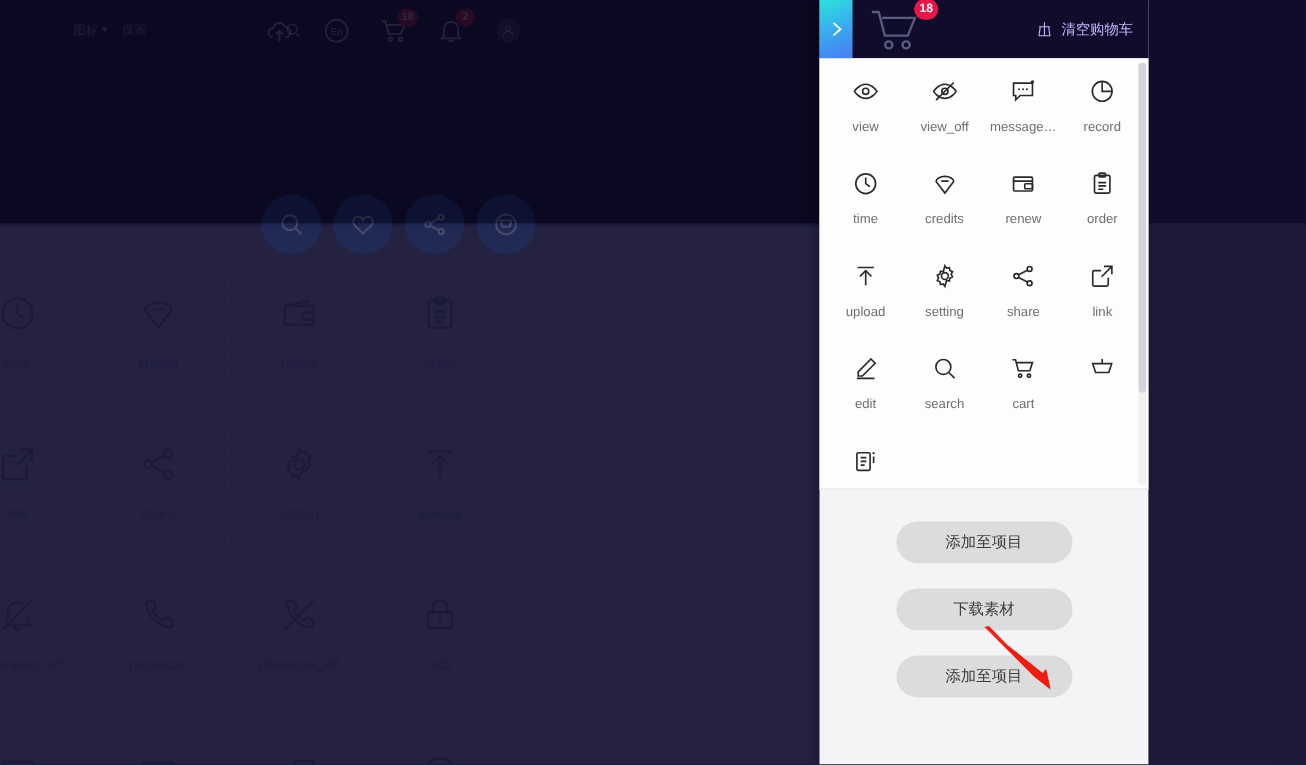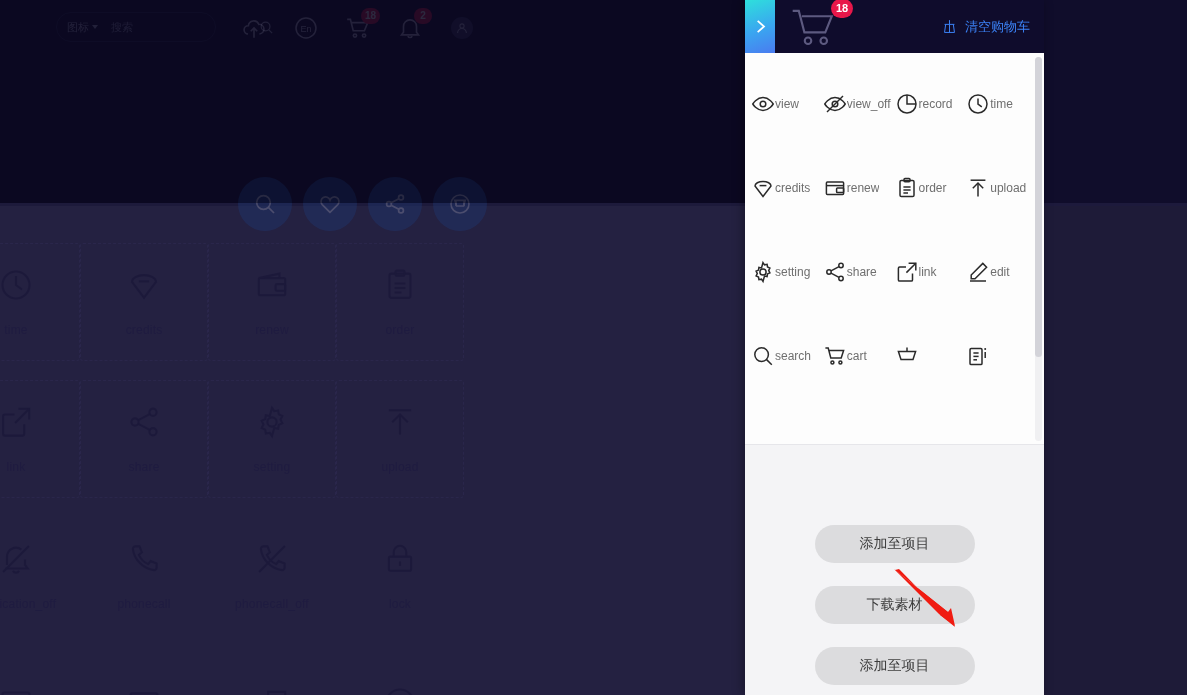--- a/index.html
+++ b/index.html
@@ -145,59 +145,59 @@
   .panel-cart .badge {
     position: absolute; top: -5px; left: 44px;
     min-width: 20px; height: 19px; padding: 0 5px;
     border-radius: 10px; background: #e8174a; color: #fff;
     font-size: 11px; line-height: 19px; text-align: center;
     font-weight: bold;
   }
   .panel-clear {
     margin-left: auto; margin-right: 14px;
     display: flex; align-items: center; gap: 7px;
-    color: #3b82f6; font-size: 13px; cursor: pointer;
+    color: #c4b5fd; font-size: 13px; cursor: pointer;
   }
 
   .panel-body {
     position: relative;
     height: 392px;
     background: #fdfdfd;
     overflow: hidden;
     border-bottom: 1px solid #e6e6ea;
   }
   .panel-grid {
     display: grid;
     grid-template-columns: repeat(4, 1fr);
     padding: 18px 6px 0 6px;
     row-gap: 18px;
   }
   .p-cell {
-    display: flex; flex-direction: row;
-    align-items: center; justify-content: flex-start; 
+    display: flex; flex-direction: column;
+    align-items: center; justify-content: flex-start; gap: 13px;
     height: 66px; cursor: pointer; color: #2a2a2a;
   }
   .p-cell .plabel {
     font-size: 12px; color: #6f6f6f;
     max-width: 68px; overflow: hidden; text-overflow: ellipsis;
     white-space: nowrap; text-align: center;
   }
   .panel-scroll-track {
     position: absolute; right: 2px; top: 4px;
     width: 7px; height: 384px;
     background: #f0f0f2; border-radius: 4px;
   }
   .panel-scroll-thumb {
     position: absolute; right: 2px; top: 4px;
     width: 7px; height: 300px;
     background: #d3d3d9; border-radius: 4px; cursor: pointer;
   }
 
   .panel-actions {
-    position: absolute; left: 0; top: 470px;
+    position: absolute; left: 0; top: 419px;
     width: 299px;
     display: flex; flex-direction: column; align-items: center; gap: 23px;
     padding-top: 55px;
   }
   .pbtn {
     width: 160px; height: 38px; border: 0; border-radius: 19px;
     background: #dcdcde; color: #3c3c3c;
     font-size: 14px; font-family: inherit; cursor: pointer;
   }
 
@@ -490,20 +490,30 @@
         <div class="p-cell">
           <svg width="24" height="24" viewBox="0 0 24 24" fill="none" stroke="currentColor" stroke-width="1.5">
             <path d="M1.8 12S5.6 5.6 12 5.6 22.2 12 22.2 12 18.4 18.4 12 18.4 1.8 12 1.8 12z"></path>
             <circle cx="12" cy="12" r="2.8"></circle>
               <line x1="4" y1="20" x2="20" y2="4"></line>
           </svg>
           <span class="plabel">view_off</span>
         </div>
 
 
+        <div class="p-cell">
+          <svg width="24" height="24" viewBox="0 0 24 24" fill="none" stroke="currentColor" stroke-width="1.5">
+            <path d="M3.4 4.6h17.2v11.2H9.4l-4 4v-4H3.4z"></path>
+            <circle cx="8.4" cy="10.2" r=".9" fill="currentColor" stroke="none"></circle>
+            <circle cx="12" cy="10.2" r=".9" fill="currentColor" stroke="none"></circle>
+            <circle cx="15.6" cy="10.2" r=".9" fill="currentColor" stroke="none"></circle>
+            <circle cx="20.6" cy="3.4" r="1.5" fill="currentColor" stroke="none"></circle>
+          </svg>
+          <span class="plabel">message…</span>
+        </div>
 
         <div class="p-cell">
           <svg width="24" height="24" viewBox="0 0 24 24" fill="none" stroke="currentColor" stroke-width="1.5">
             <circle cx="12" cy="12" r="9"></circle>
               <path d="M12 3v9h9"></path>
           </svg>
           <span class="plabel">record</span>
         </div>
 
         <div class="p-cell">

